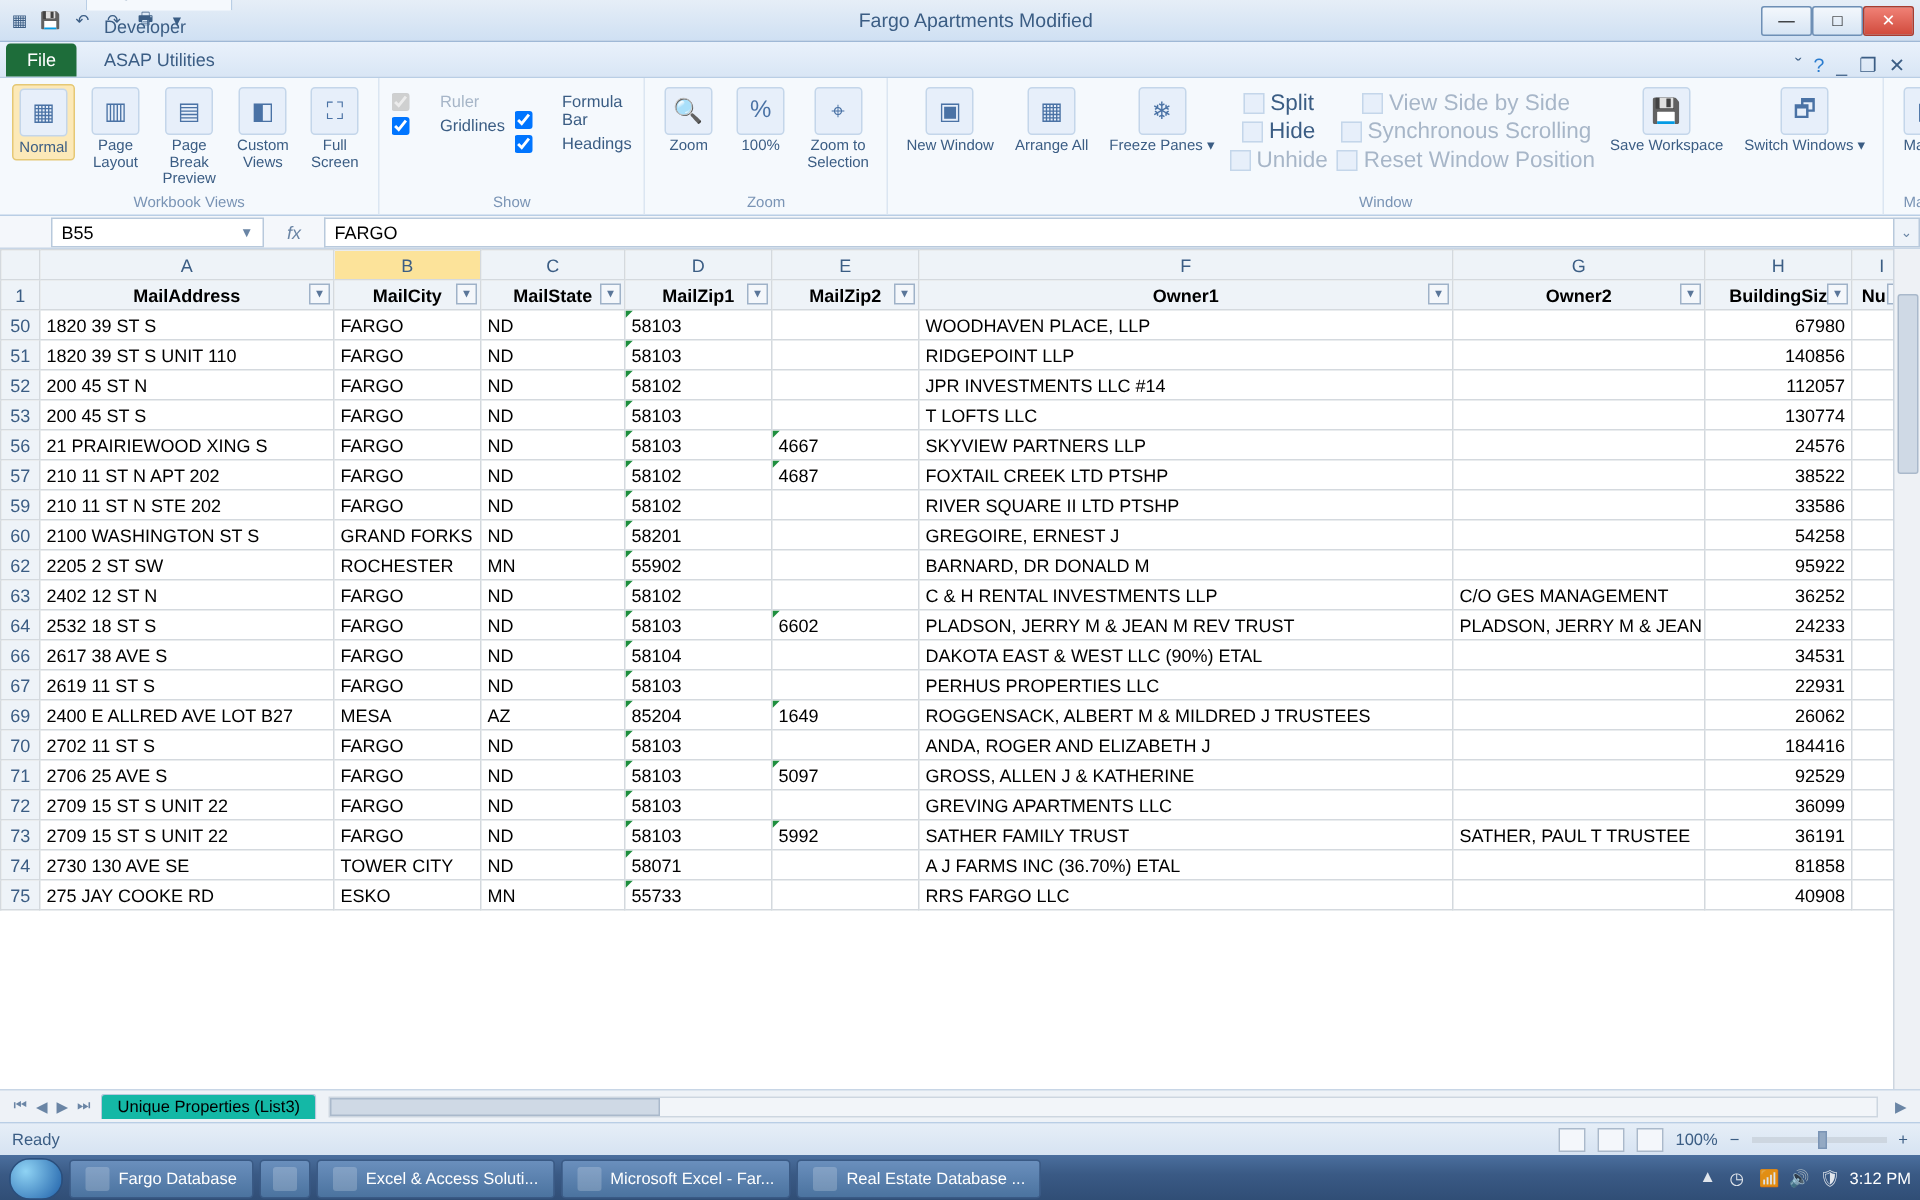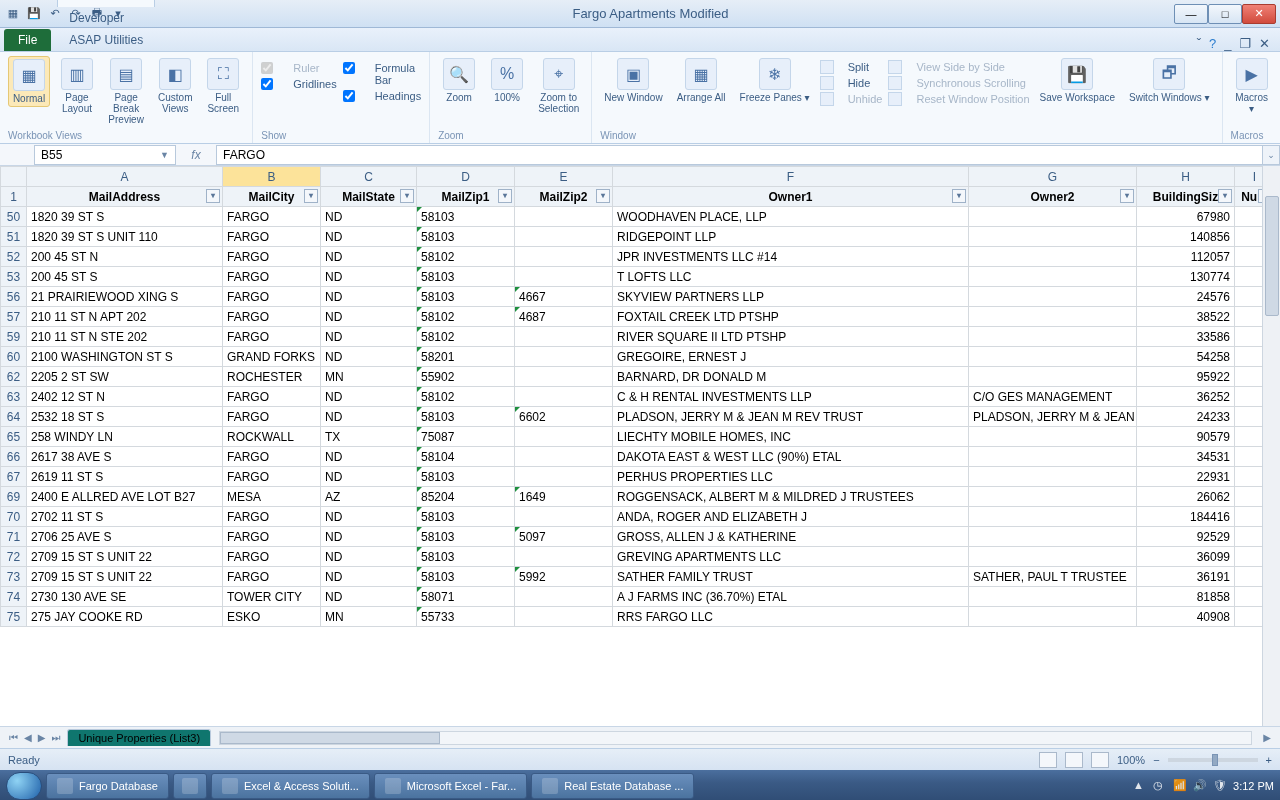--- a/index.html
+++ b/index.html
@@ -20,25 +20,25 @@
 .tabright{margin-left:auto;display:flex;align-items:center;gap:8px;padding-right:10px;color:#3b5d84;font-size:13px;}
 
 .ribbon{height:92px;background:#f5f9fd;border-bottom:1px solid #b9cee5;display:flex;}
 .group{border-right:1px solid #dbe6f2;padding:4px 8px 2px 8px;display:flex;flex-direction:column;justify-content:space-between;}
 .group-row{display:flex;gap:6px;align-items:flex-start;}
 .bigbtn{display:flex;flex-direction:column;align-items:center;gap:2px;padding:2px 4px;cursor:pointer;min-width:42px;}
 .bigbtn .ico{width:32px;height:32px;background:#e7effa;border:1px solid #c4d6ea;border-radius:3px;display:flex;align-items:center;justify-content:center;font-size:16px;color:#4a72a5;}
 .bigbtn span{font-size:10px;color:#3b5d84;text-align:center;line-height:11px;}
 .bigbtn.sel{background:#fce9b8;border:1px solid #e5c875;border-radius:3px;}
 .chkcol{display:flex;flex-direction:column;gap:4px;padding-top:6px;}
-.chk{font-size:11px;color:#3b5d84;display:flex;gap:20px;align-items:flex-start;}
+.chk{font-size:11px;color:#3b5d84;display:flex;gap:20px;align-items:flex-end;}
 .chk input{width:12px;height:12px;}
-.group-label{font-size:10px;color:#7a94b5;text-align:left;padding-top:2px;}
+.group-label{font-size:10px;color:#7a94b5;text-align:center;padding-top:2px;}
 .smallrow{display:flex;flex-direction:column;gap:2px;padding-top:4px;}
-.smallbtn{font-size:11px;color:#3b5d84;display:flex;align-items:center;gap:14px;cursor:pointer;}
+.smallbtn{font-size:15px;color:#3b5d84;display:flex;align-items:center;gap:4px;cursor:pointer;justify-content:center;}
 .smallbtn .si{width:14px;height:14px;background:#e7effa;border:1px solid #c4d6ea;display:inline-block;}
 .dim{color:#a7b6c8;}
 
 .fbar{height:22px;border-bottom:1px solid #c8d6e6;display:flex;align-items:center;background:#f4f7fb;}
 .namebox{width:142px;height:20px;border:1px solid #b8c9dc;background:#fff;margin-left:34px;display:flex;align-items:center;padding:0 6px;font-size:12px;}
 .namebox .dd{margin-left:auto;color:#6a85a5;font-size:9px;}
 .fxsym{width:40px;text-align:center;font-style:italic;color:#6a85a5;font-size:12px;}
 .formula{flex:1;height:20px;border:1px solid #b8c9dc;border-right:none;background:#fff;padding:0 6px;font-size:12px;display:flex;align-items:center;}
 .fbar-expand{width:18px;border:1px solid #b8c9dc;background:#eef3f9;display:flex;align-items:center;justify-content:center;font-size:9px;color:#6a85a5;height:20px;}
 
@@ -54,21 +54,21 @@
 tr.hdr td{background:#eef3f8;font-weight:bold;text-align:center;position:relative;}
 tr.hdr td .fbtn{position:absolute;right:2px;top:2px;width:14px;height:14px;border:1px solid #9fb2c8;background:#f4f7fb;font-size:8px;line-height:12px;text-align:center;color:#5a7699;}
 td.num{text-align:right;}
 td.selcell{outline:2px solid #000;outline-offset:-2px;background:#fff;}
 .corner{width:26px;height:18px;background:#eef3f8;border:1px solid #d4d9de;}
 .vscroll{width:18px;background:#eef1f5;border-left:1px solid #cdd6e0;position:relative;}
 .vscroll .thumb{position:absolute;top:30px;left:2px;width:14px;height:120px;background:#cfd9e5;border:1px solid #aab9cb;border-radius:2px;}
 
 .sheettabs{height:22px;background:#eef2f7;border-top:1px solid #c8d6e6;display:flex;align-items:center;padding:0 6px;position:relative;}
 .navarr{font-size:10px;color:#6a85a5;padding:0 3px;cursor:pointer;}
-.sheettab{background:#0f766e;border:1px solid #b8c9dc;border-bottom:none;padding:2px 10px;font-size:11px;border-radius:3px 3px 0 0;margin-left:4px;}
+.sheettab{background:#14b8a6;border:1px solid #b8c9dc;border-bottom:none;padding:2px 10px;font-size:11px;border-radius:3px 3px 0 0;margin-left:4px;}
 .hscroll{flex:1;margin:0 8px;height:14px;background:#f2f5f9;border:1px solid #cdd6e0;position:relative;}
 .hscroll .thumb{position:absolute;left:0;top:0;height:12px;width:220px;background:#cfd9e5;border:1px solid #aab9cb;}
 
 .status{height:22px;background:linear-gradient(#e6eef7,#d6e3f2);border-top:1px solid #b9cee5;display:flex;align-items:center;font-size:11px;color:#3b5d84;padding:0 8px;}
 .status .right{margin-left:auto;display:flex;align-items:center;gap:8px;}
 .viewbtn{width:18px;height:16px;border:1px solid #aab9cb;background:#f4f7fb;}
 .zoomslider{width:90px;height:4px;background:#cdd6e0;position:relative;}
 .zoomslider .knob{position:absolute;left:44px;top:-4px;width:6px;height:12px;background:#93a9c3;border:1px solid #7a94b5;}
 
 .taskbar{height:32px;background:linear-gradient(#4b6f9e,#3a5a85 40%,#2f4c74);display:flex;align-items:center;padding:0 6px;gap:4px;}
@@ -439,32 +439,20 @@
             <td class="">FARGO</td>
             <td>ND</td>
             <td><span class="green-marker"></span>58103</td>
             <td><span class="green-marker"></span>6602</td>
             <td>PLADSON, JERRY M &amp; JEAN M REV TRUST</td>
             <td>PLADSON, JERRY M &amp; JEAN</td>
             <td class="num">24233</td>
             <td></td>
           </tr>
           <tr>
-            <th class="rowh">65</th>
-            <td>258 WINDY LN</td>
-            <td class="">ROCKWALL</td>
-            <td>TX</td>
-            <td><span class="green-marker"></span>75087</td>
-            <td></td>
-            <td>LIECHTY MOBILE HOMES, INC</td>
-            <td></td>
-            <td class="num">90579</td>
-            <td></td>
-          </tr>
-          <tr>
             <th class="rowh">66</th>
             <td>2617 38 AVE S</td>
             <td class="">FARGO</td>
             <td>ND</td>
             <td><span class="green-marker"></span>58104</td>
             <td></td>
             <td>DAKOTA EAST &amp; WEST LLC (90%) ETAL</td>
             <td></td>
             <td class="num">34531</td>
             <td></td>

